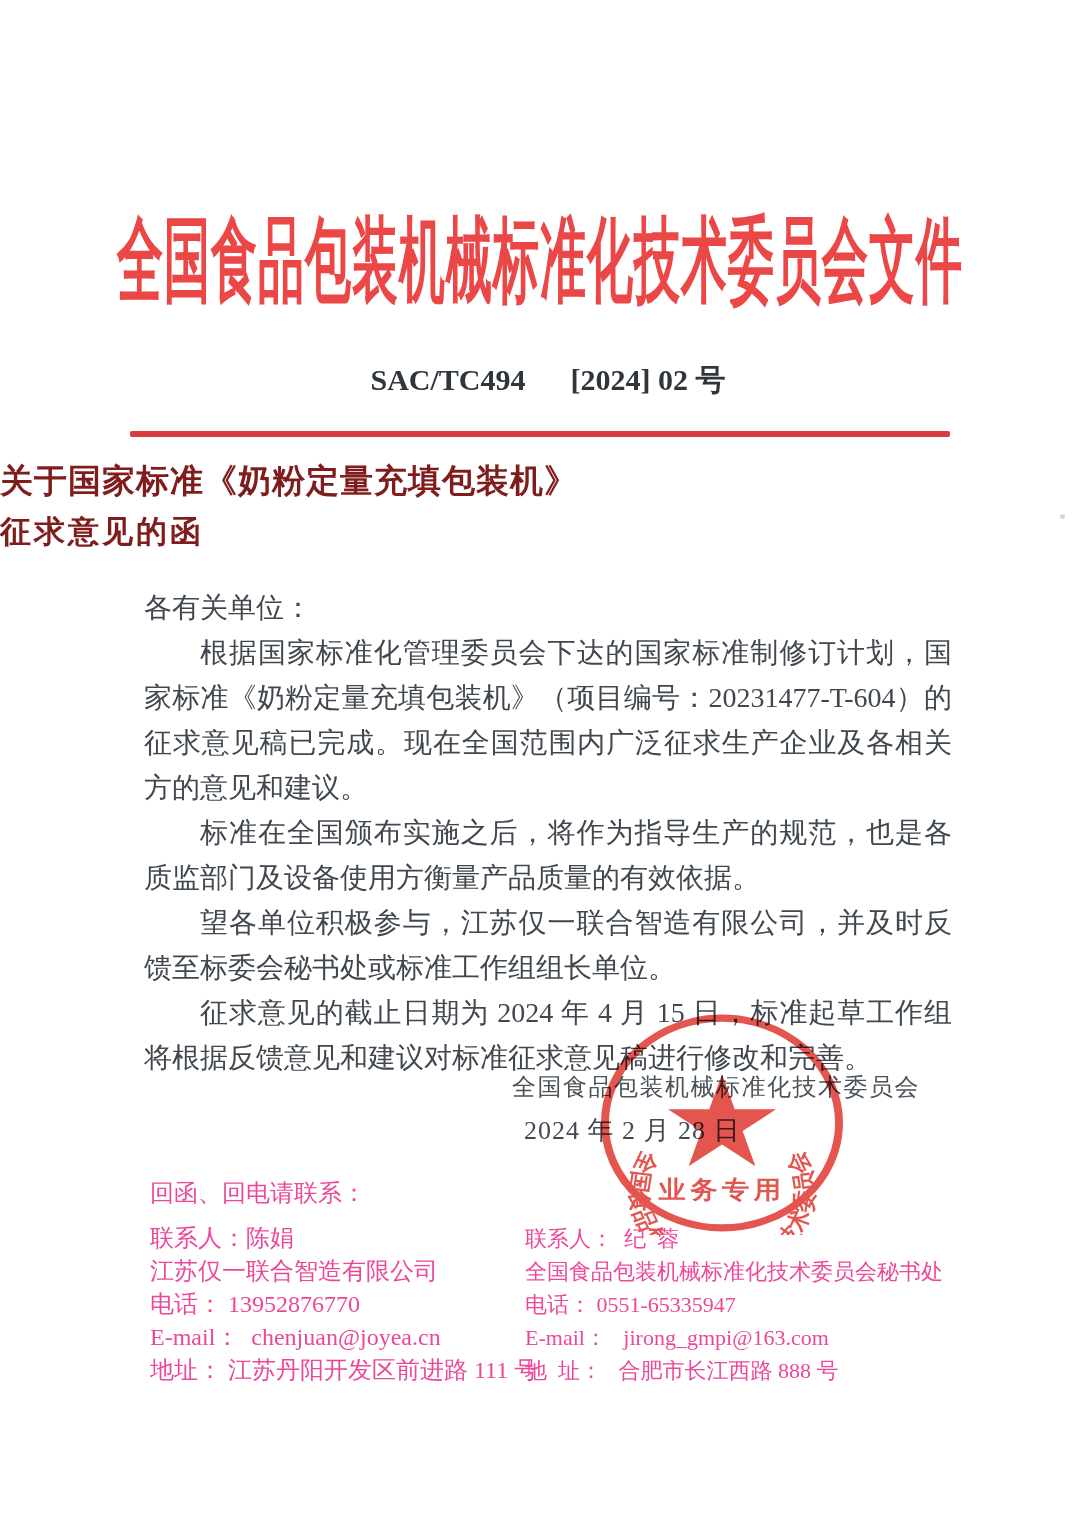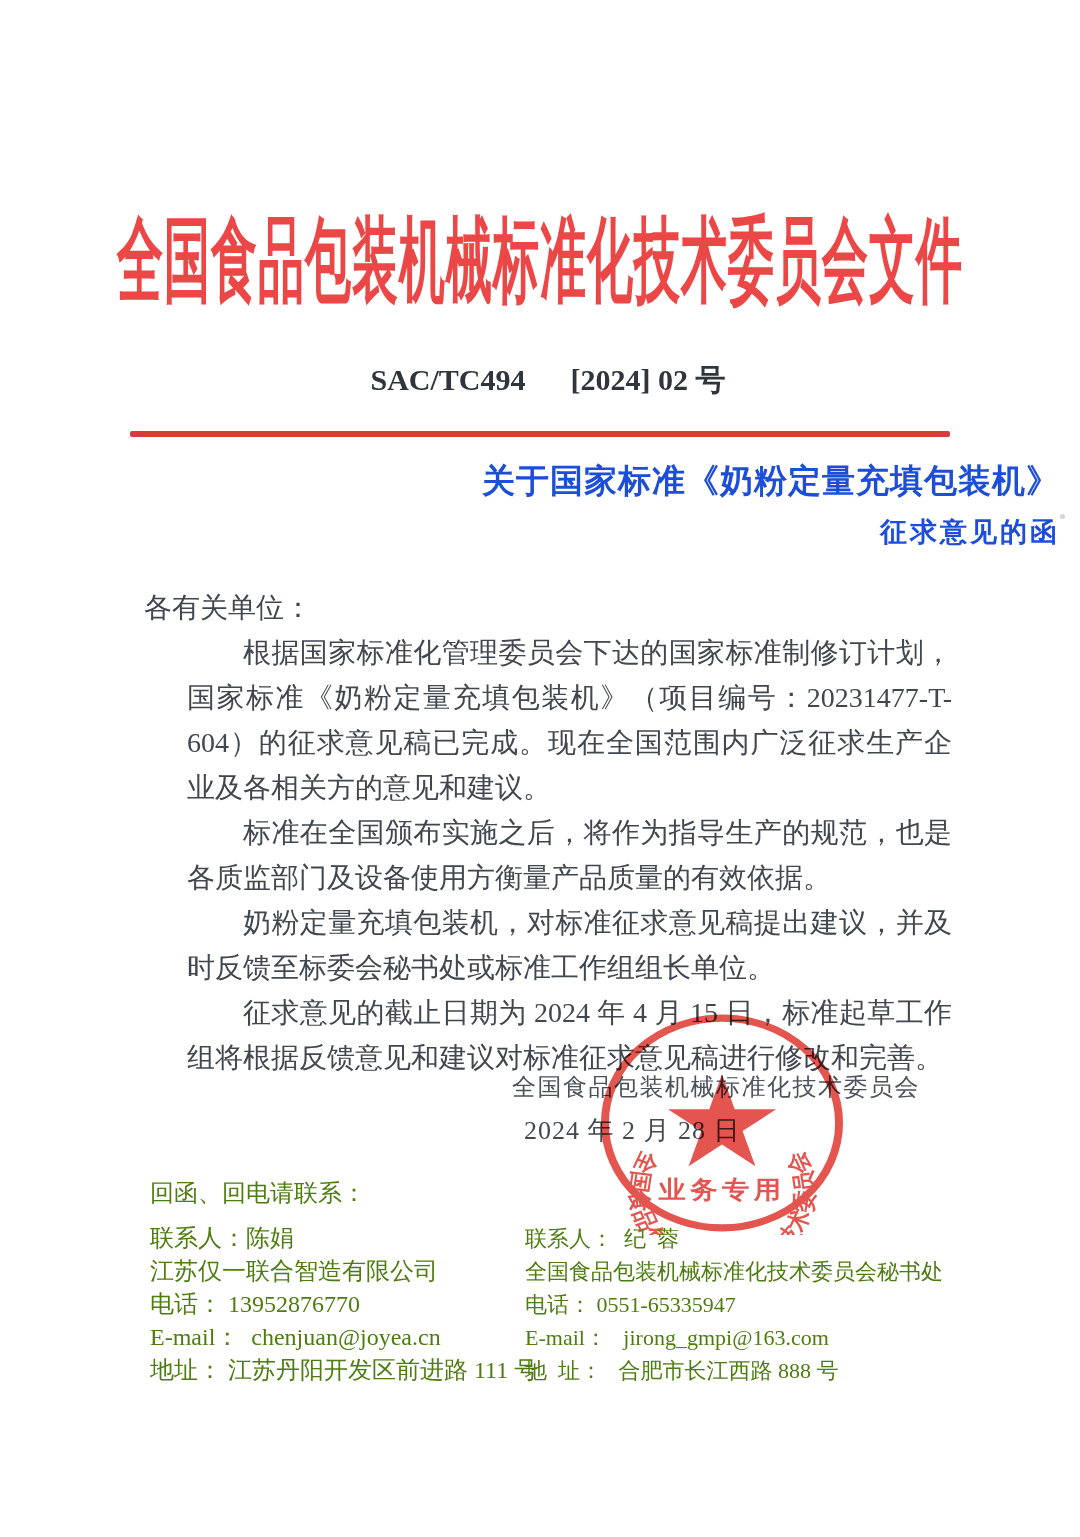--- a/index.html
+++ b/index.html
@@ -55,49 +55,49 @@
     background: #d73b3d;
     border-radius: 2px;
   }
 
   
   .subject {
     position: absolute;
     top: 461px;
     left: 0;
     width: 1060px;
-    text-align: right;
-    color: #1d4ed8;
+    text-align: left;
+    color: #7f1d1d;
   }
   .subject-line1 {
     font-size: 33px;
     font-weight: bold;
     letter-spacing: 1px;
     line-height: 40px;
   }
   .subject-line2 {
     margin-top: 12px;
-    font-size: 27px;
+    font-size: 31px;
     font-weight: bold;
     letter-spacing: 3px;
     line-height: 38px;
   }
 
   
   .body-text {
     position: absolute;
     top: 585px;
     left: 144px;
     width: 808px;
     font-size: 28px;
     line-height: 45px;
     color: #40474e;
     text-align: justify;
   }
-  .body-text p.para { text-indent: 2em; margin-left: 43px; }
+  .body-text p.para { text-indent: 2em; }
 
   
   .sig-org {
     position: absolute;
     top: 1071px;
     left: 512px;
     font-size: 24px;
     letter-spacing: 1.5px;
     color: #4a525a;
     white-space: pre;
@@ -123,21 +123,21 @@
     mix-blend-mode: multiply;
     pointer-events: none;
   }
 
   
   .contacts {
     position: absolute;
     top: 1178px;
     left: 150px;
     width: 840px;
-    color: #4d7c0f;
+    color: #ec4899;
   }
   .contacts-intro {
     font-size: 24px;
     line-height: 30px;
     white-space: pre;
   }
   .contacts-columns {
     margin-top: 14px;
     display: flex;
   }
@@ -173,21 +173,21 @@
 
   <div class="subject">
     <div class="subject-line1">关于国家标准《奶粉定量充填包装机》</div>
     <div class="subject-line2">征求意见的函</div>
   </div>
 
   <div class="body-text">
     <p class="salutation">各有关单位：</p>
     <p class="para">根据国家标准化管理委员会下达的国家标准制修订计划，国家标准《奶粉定量充填包装机》（项目编号：20231477-T-604）的征求意见稿已完成。现在全国范围内广泛征求生产企业及各相关方的意见和建议。</p>
     <p class="para">标准在全国颁布实施之后，将作为指导生产的规范，也是各质监部门及设备使用方衡量产品质量的有效依据。</p>
-    <p class="para">奶粉定量充填包装机，对标准征求意见稿提出建议，并及时反馈至标委会秘书处或标准工作组组长单位。</p>
+    <p class="para">望各单位积极参与，江苏仅一联合智造有限公司，并及时反馈至标委会秘书处或标准工作组组长单位。</p>
     <p class="para">征求意见的截止日期为 2024 年 4 月 15 日，标准起草工作组将根据反馈意见和建议对标准征求意见稿进行修改和完善。</p>
   </div>
 
   <div class="sig-org">全国食品包装机械标准化技术委员会</div>
 
   <div class="sig-date">2024 年 2 月 28 日</div>
 
   <svg class="seal" viewBox="0 0 220 220" preserveAspectRatio="none" xmlns="http://www.w3.org/2000/svg">
     <circle cx="110" cy="110" r="103" fill="none" stroke="#e03b34" stroke-width="7"></circle>
     <defs>

